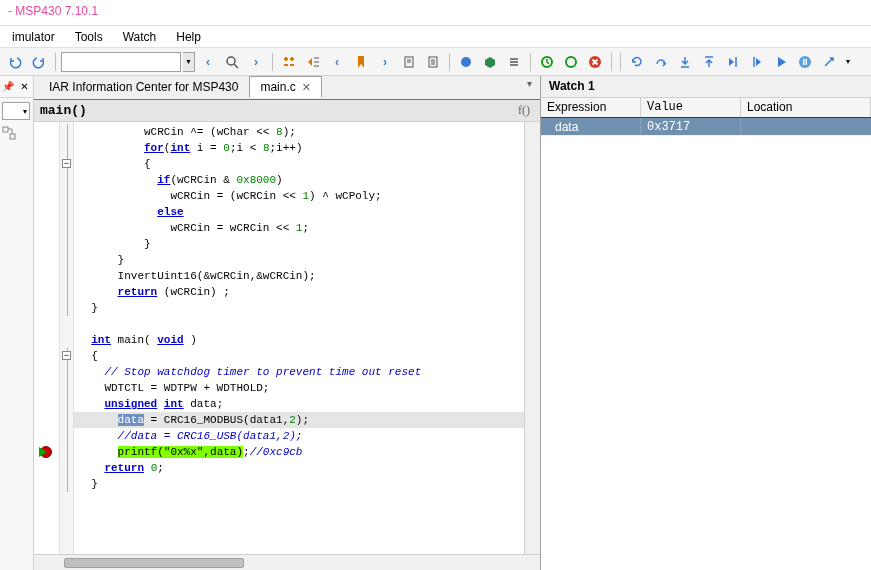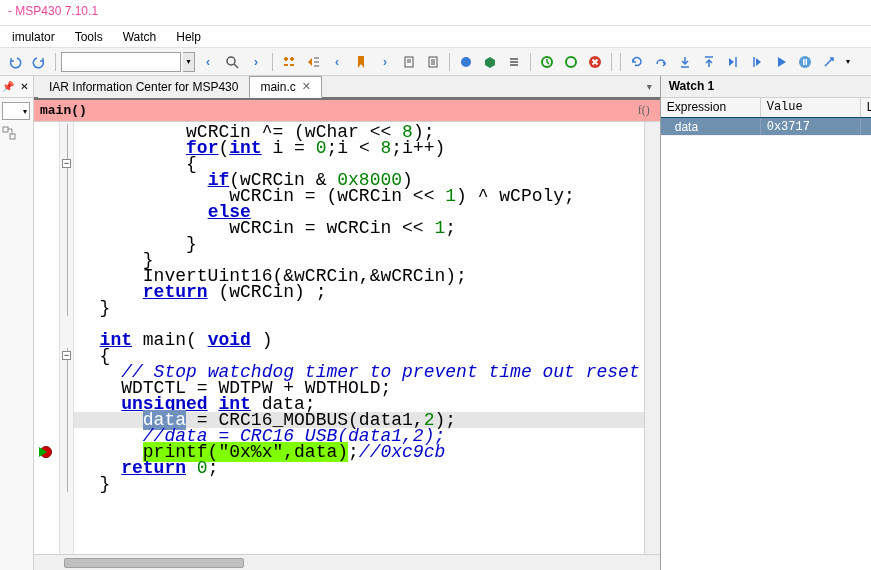--- a/index.html
+++ b/index.html
@@ -13,37 +13,37 @@
 .toolbar-input { width: 120px; height: 20px; border: 1px solid #a0a0a0; background: #fff; padding: 0 4px; }
 .toolbar-dropdown-arrow { width: 12px; height: 20px; background: #e8e8e8; border: 1px solid #a0a0a0; border-left: none; display: flex; align-items: center; justify-content: center; font-size: 8px; }
 .main-area { display: flex; height: calc(100% - 76px); }
 .left-panel { width: 34px; border-right: 1px solid #d0d0d0; background: #f8f8f8; }
 .left-panel-top { height: 22px; display:flex; align-items:center; justify-content:center; gap:3px; padding:2px; border-bottom:1px solid #d0d0d0;}
 .left-panel-body { padding: 4px 2px; }
 .dropdown-small { width:28px; height:18px; border:1px solid #a0a0a0; background:#fff; display:flex; align-items:center; justify-content:flex-end; padding:0 2px; font-size:8px; }
 .pin-btn { width:14px; height:14px; display:flex; align-items:center; justify-content:center; font-size:10px; cursor:pointer; }
 .workspace { flex: 1; display: flex; }
 .editor-panel { flex: 1; display: flex; flex-direction: column; border-right: 1px solid #a0a0a0; }
-.tab-strip { height: 24px; background: #f0f0f0; display: flex; align-items: center; padding: 0 4px; border-bottom: 3px solid #737373; }
+.tab-strip { height: 24px; background: #f0f0f0; display: flex; align-items: flex-start; padding: 0 4px; border-bottom: 1px solid #737373; }
 .tab { padding: 3px 10px; background: #f0f0f0; border: 1px solid transparent; cursor: pointer; font-size: 12px; display:flex; align-items:center; gap:6px;}
 .tab.active { background: #fff; border: 1px solid #a0a0a0; border-bottom: 1px solid #fff; }
 .tab-close { font-size: 11px; color: #666; cursor: pointer; }
 .tab-strip-spacer { flex: 1; }
 .tab-strip-ctrl { padding: 2px 4px; font-size: 10px; color: #666; cursor:pointer; }
-.fn-bar { height: 22px; background: #fca5a5; border-bottom: 1px solid #d0d0d0; display: flex; align-items: center; padding: 0 6px; font-family: "Courier New", monospace; font-size: 13px; font-weight: bold; }
+.fn-bar { height: 22px; background: #e5e5e5; border-bottom: 1px solid #d0d0d0; display: flex; align-items: center; padding: 0 6px; font-family: "Courier New", monospace; font-size: 13px; font-weight: bold; }
 .fn-bar-spacer { flex: 1; }
 .fn-indicator { font-size: 12px; color: #666; font-family: "Segoe UI"; font-weight: normal; padding: 0 4px;}
 .code-area { flex: 1; display: flex; overflow: hidden; background: #fff; position: relative; }
 .gutter { width: 26px; background: #fff; border-right: 1px solid #e0e0e0; position: relative; }
 .fold-gutter { width: 14px; background: #f5f5f5; border-right: 1px solid #e0e0e0; position: relative; }
 .fold-line { position:absolute; left:50%; width:1px; background:#b0b0b0; }
 .fold-box { position:absolute; left:2px; width:9px; height:9px; border:1px solid #888; background:#fff; font-size:9px; line-height:7px; text-align:center; cursor:pointer; }
 .breakpoint { position:absolute; left:6px; width:12px; height:12px; background:#c00; border-radius:50%; border:1px solid #800; }
 .arrow-marker { position:absolute; left:5px; width:0; height:0; border-top:5px solid transparent; border-bottom:5px solid transparent; border-left:8px solid #0a0; }
-.code-content { flex: 1; font-family: "Courier New", monospace; font-size: 18px; line-height: 16px; white-space: pre; padding: 2px 0; overflow: auto; }
+.code-content { flex: 1; font-family: "Courier New", monospace; font-size: 11px; line-height: 16px; white-space: pre; padding: 2px 0; overflow: auto; }
 .code-line { height: 16px; padding: 0 4px; }
 .hl-cur { background: #e5e5e5; }
 .kw { color: #0000cc; font-weight: bold; text-decoration: underline; }
 .num { color: #008000; }
 .cmt { color: #0000cc; font-style: italic; }
 .sel-var { background: #7090c0; color: #fff; }
 .exec-hl { background: #7fff00; }
 .scroll-v { width: 16px; background: #f0f0f0; border-left: 1px solid #d0d0d0; }
 .scroll-h { height: 16px; background: #f0f0f0; border-top: 1px solid #d0d0d0; display:flex; align-items:center; }
 .scroll-thumb-h { height:10px; background:#c0c0c0; border:1px solid #a0a0a0; border-radius:2px; margin-left:30px; width:180px; }

